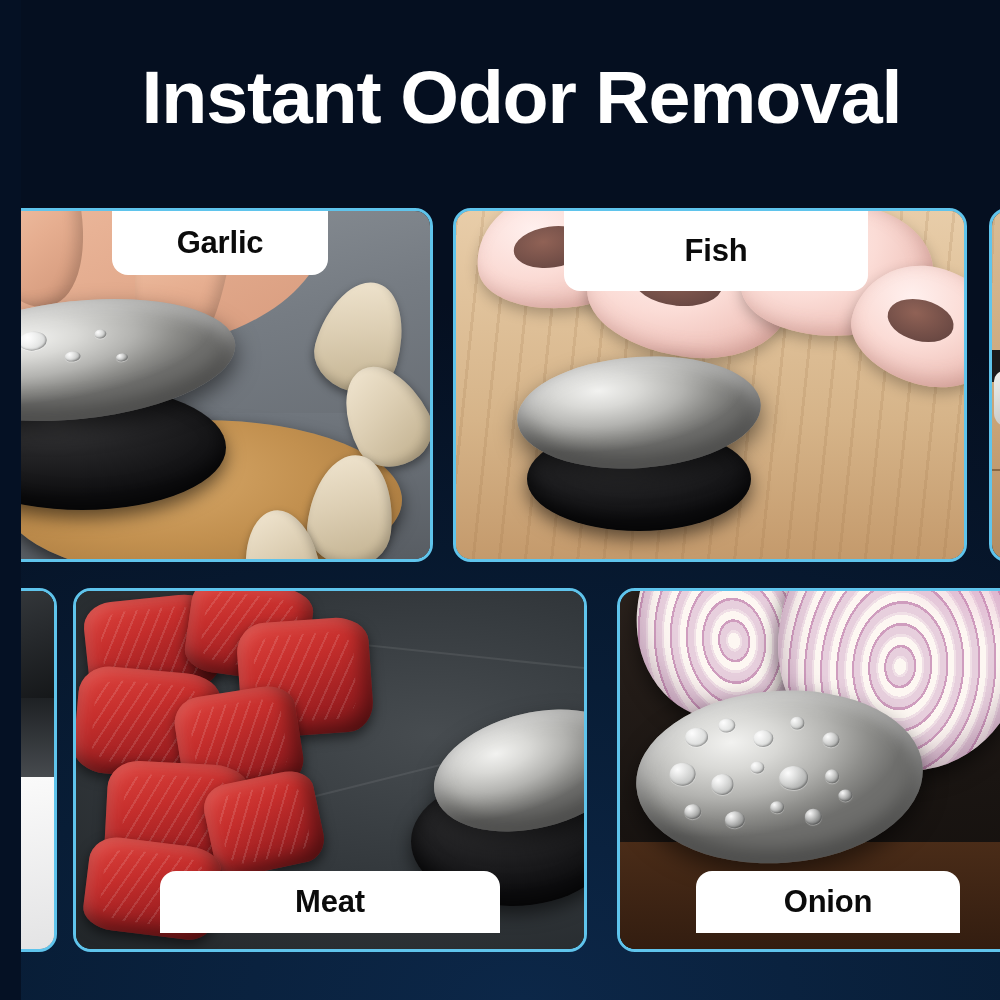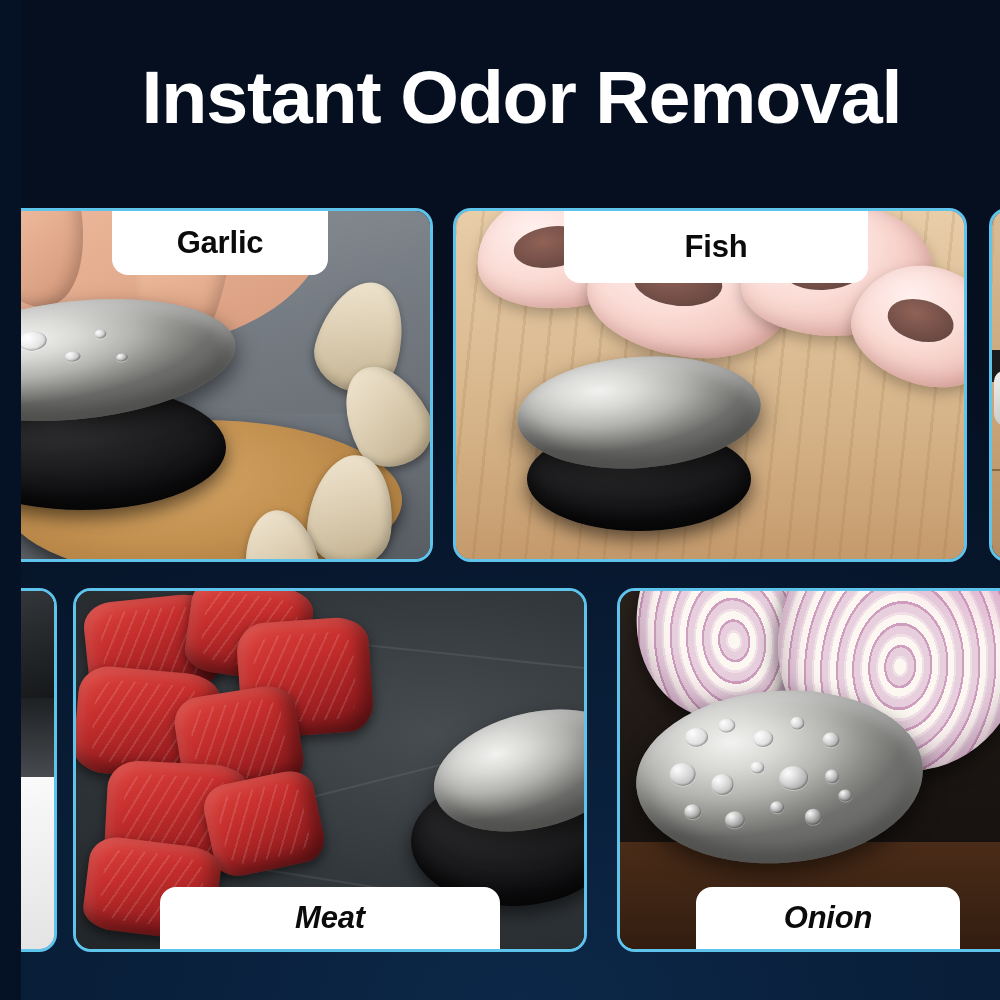--- a/index.html
+++ b/index.html
@@ -70,21 +70,21 @@
     color: #0b0b0b;
     font-size: 31px;
     font-weight: 700;
     letter-spacing: -0.2px;
     display: flex;
     align-items: center;
     justify-content: center;
     z-index: 9;
   }
   .chip.top    { top: 0;    border-radius: 0 0 16px 16px; }
-  .chip.bottom { bottom: 0; border-radius: 16px 16px 0 0; font-style: italic; }
+  .chip.bottom { bottom: 16px; border-radius: 16px 16px 0 0; }
 
   
 
   
   .soap {
     position: absolute;
     border-radius: 50%;
     background:
       radial-gradient(ellipse 60% 55% at 34% 28%, #f2f2f0 0%, #d9d9d6 28%, #b3b3b0 58%, #8d8d8a 80%, #6f6f6d 100%);
     box-shadow: inset 0 -10px 24px rgba(0,0,0,.45), inset 0 8px 18px rgba(255,255,255,.55), 0 10px 22px rgba(0,0,0,.5);
@@ -264,21 +264,21 @@
     <div class="photo sc-fish">
       <div class="boardtop"></div>
       <div class="fishcut" style="left:4%; top:-6%; width:34%; height:34%; transform:rotate(-8deg);"></div>
       <div class="fishcut" style="left:26%; top:2%; width:40%; height:40%; transform:rotate(6deg);"></div>
       <div class="fishcut" style="left:56%; top:-2%; width:38%; height:38%; transform:rotate(-4deg);"></div>
       <div class="fishcut" style="left:78%; top:16%; width:30%; height:34%; transform:rotate(14deg);"></div>
 
       <div class="base" style="left:14%; top:62%; width:44%; height:30%;"></div>
       <div class="soap" style="left:12%; top:42%; width:48%; height:32%; transform:rotate(-4deg);"></div>
     </div>
-    <div class="chip top" style="left:108px; width:304px; height:72px;">
+    <div class="chip top" style="left:108px; width:304px; height:80px;">
       <span>Fish</span>
     </div>
   </div>
 
   <div class="card" style="left:968px; top:208px; width:120px; height:354px;">
     <div class="photo sc-edge-right">
       <div class="edge-strip" style="left:-6%; top:40%; width:60%; height:9%; background:#1b1b1d;"></div>
       <div class="edge-strip" style="left:2%; top:46%; width:52%; height:16%; background:linear-gradient(160deg,#f0f0ee,#bdbdba); border-radius:10px 10px 14px 14px;"></div>
       <div class="edge-strip" style="left:-10%; top:74%; width:80%; height:2px; background:rgba(80,52,26,.5);"></div>
     </div>

